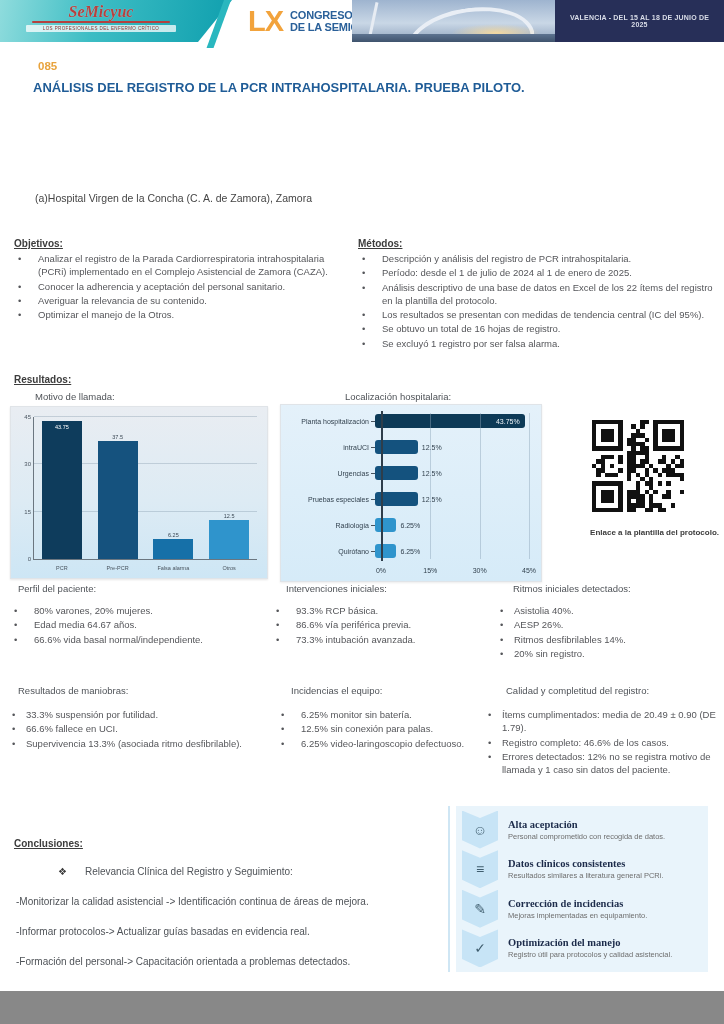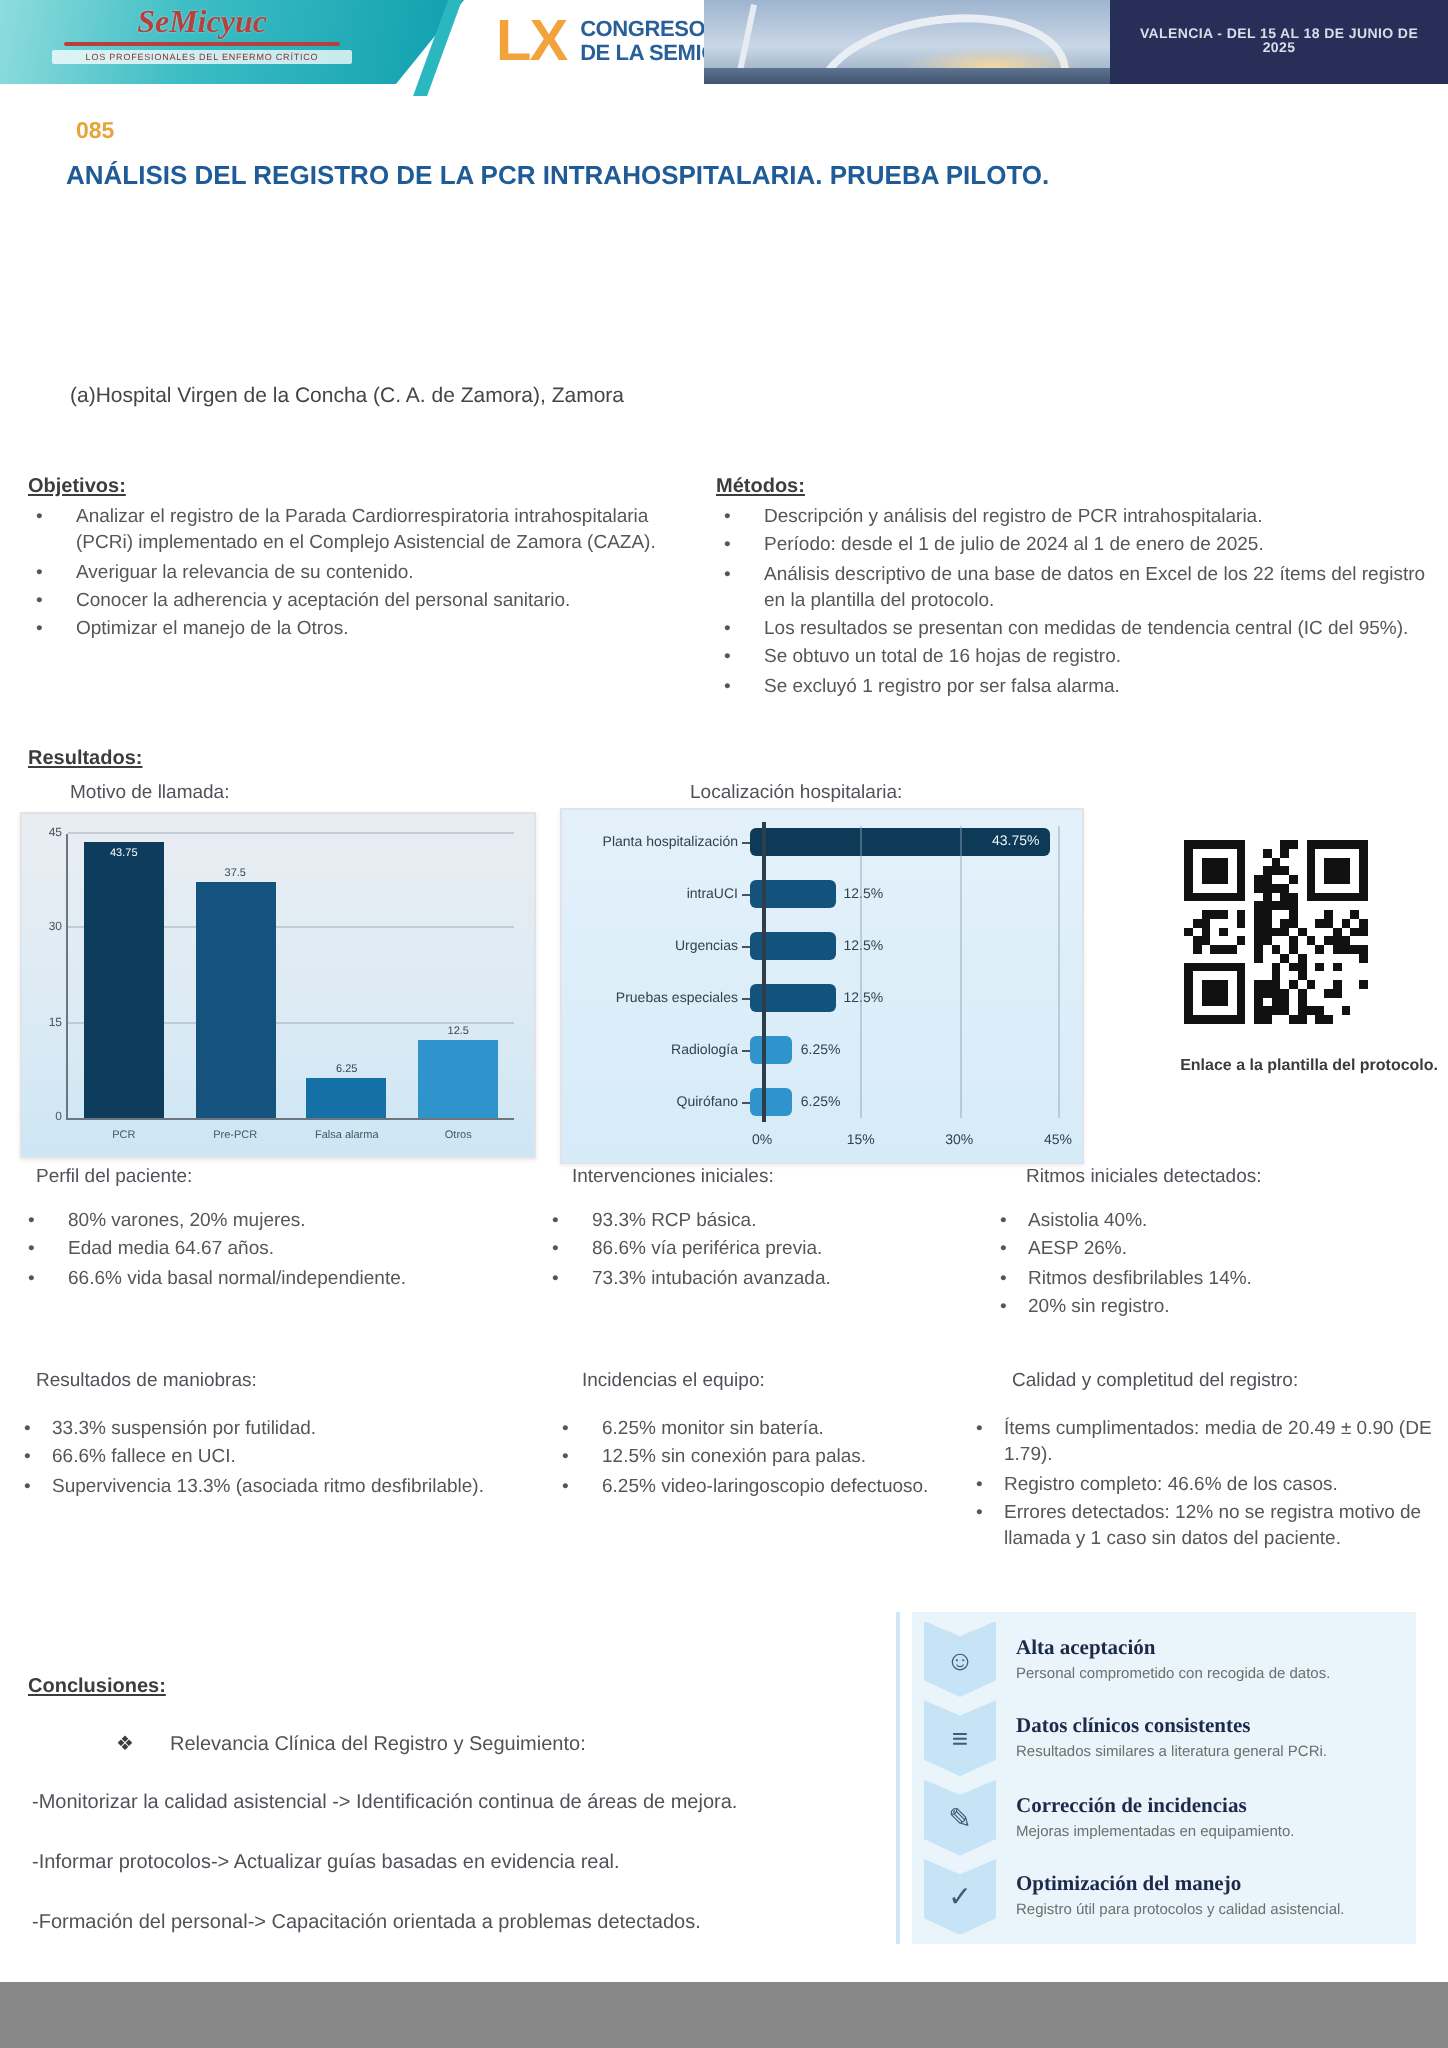--- a/index.html
+++ b/index.html
@@ -144,22 +144,22 @@
     <div class="venue">VALENCIA - DEL 15 AL 18 DE JUNIO DE 2025</div>
   </div>
 
   <div class="abs-number">085</div>
   <div class="abs-title">ANÁLISIS DEL REGISTRO DE LA PCR INTRAHOSPITALARIA. PRUEBA PILOTO.</div>
   <div class="abs-affil">(a)Hospital Virgen de la Concha (C. A. de Zamora), Zamora</div>
 
   <div class="sect-h" style="left:14px;top:238px;">Objetivos:</div>
   <ul class="bullets" style="left:14px;top:252px;width:332px;">
     <li>Analizar el registro de la Parada Cardiorrespiratoria intrahospitalaria (PCRi) implementado en el Complejo Asistencial de Zamora (CAZA).</li>
+    <li>Conocer la adherencia y aceptación del personal sanitario.</li>
     <li>Averiguar la relevancia de su contenido.</li>
-    <li>Conocer la adherencia y aceptación del personal sanitario.</li>
     <li>Optimizar el manejo de la Otros.</li>
   </ul>
 
   <div class="sect-h" style="left:358px;top:238px;">Métodos:</div>
   <ul class="bullets" style="left:358px;top:252px;width:362px;">
     <li>Descripción y análisis del registro de PCR intrahospitalaria.</li>
     <li>Período: desde el 1 de julio de 2024 al 1 de enero de 2025.</li>
     <li>Análisis descriptivo de una base de datos en Excel de los 22 ítems del registro en la plantilla del protocolo.</li>
     <li>Los resultados se presentan con medidas de tendencia central (IC del 95%).</li>
     <li>Se obtuvo un total de 16 hojas de registro.</li>

